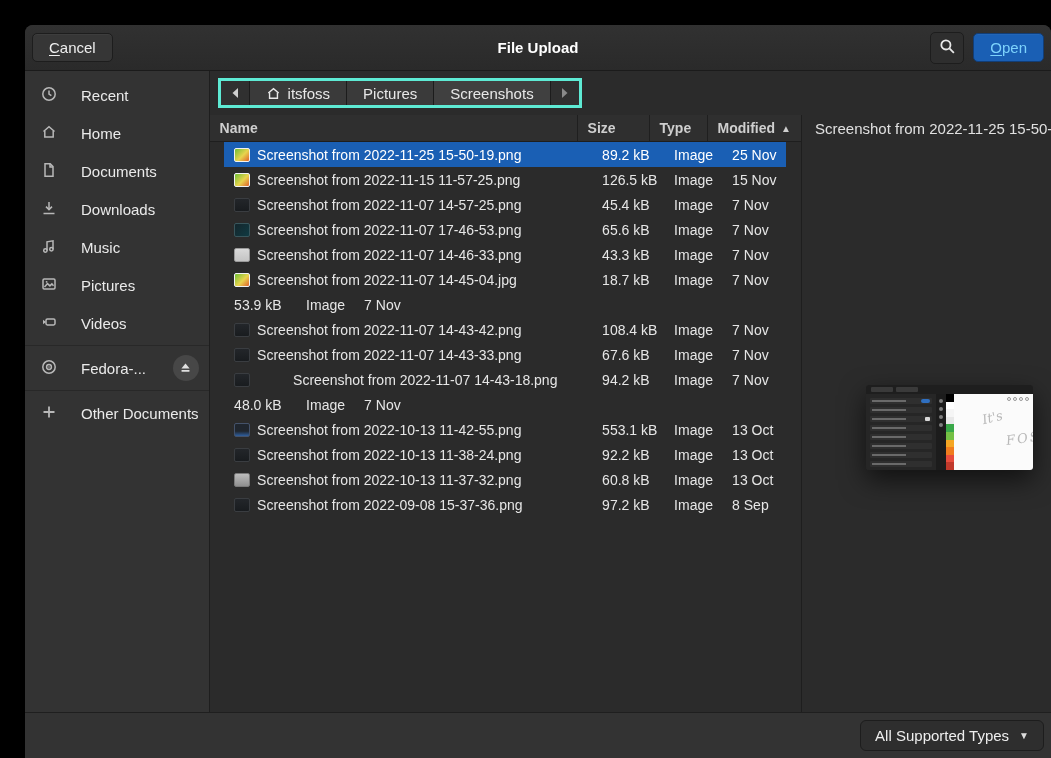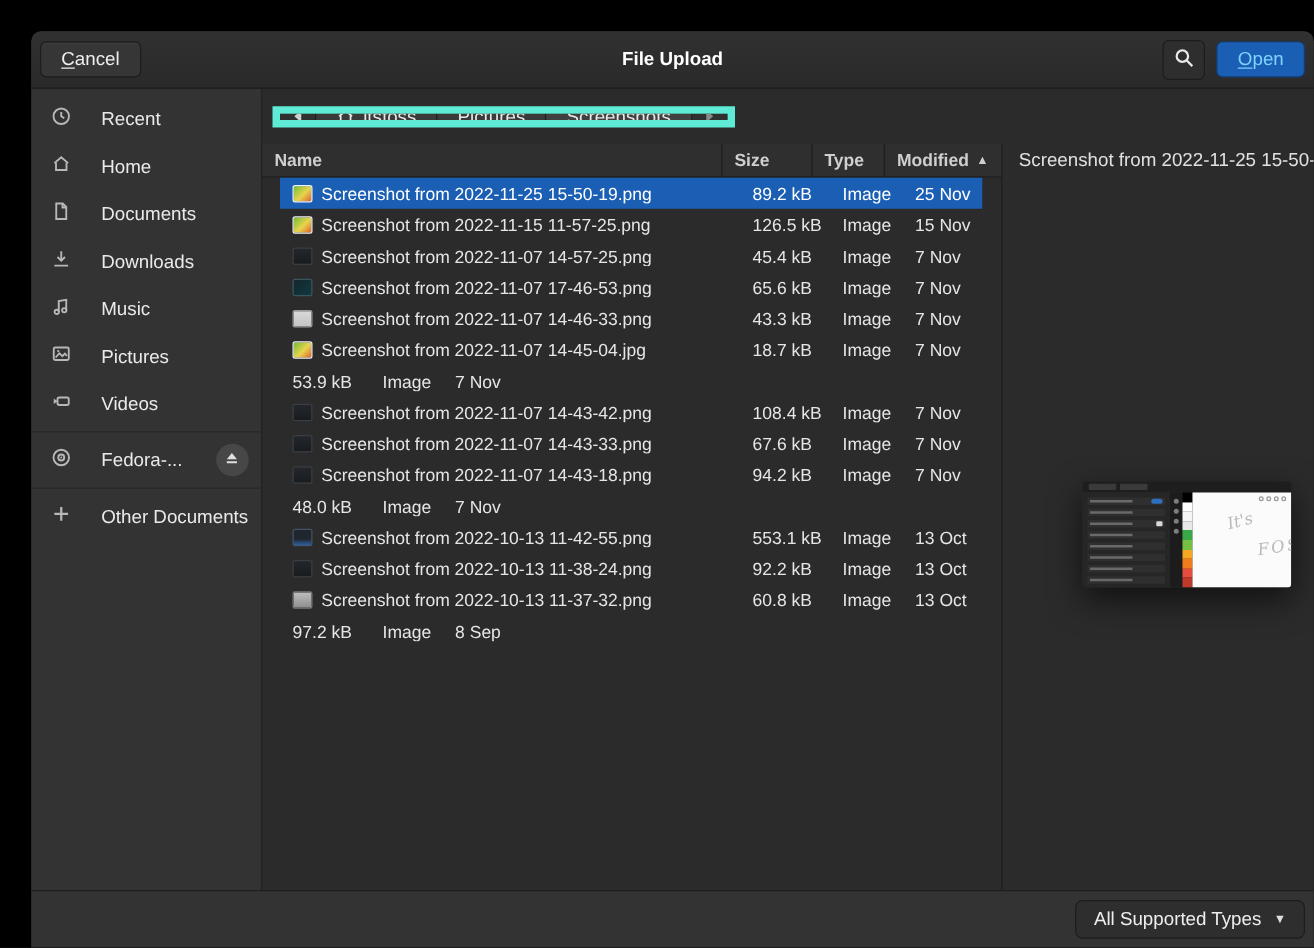--- a/index.html
+++ b/index.html
@@ -33,22 +33,22 @@
   .side-item svg { flex:0 0 16px; }
   .side-sep { height:1px; background:#282828; margin:3px 0; }
   .side-label { flex:1 1 auto; white-space:nowrap; overflow:hidden; }
   .eject-btn { width:26px; height:26px; border-radius:50%; background:#474747;
                display:flex; align-items:center; justify-content:center; }
 
   .content { flex:1 1 auto; display:flex; flex-direction:column; min-width:0; background:#2b2b2b; }
 
   
   .pathbar-row { flex:0 0 44px; display:flex; align-items:center; padding:0 8px; }
-  .pathbar { display:flex; border:6px solid #5eead4; border-radius:0; overflow:hidden;
-             height:17px; }
+  .pathbar { display:flex; border:3px solid #5eead4; border-radius:0; overflow:hidden;
+             height:30px; }
   .path-seg { display:flex; align-items:center; gap:7px; padding:0 16px; font-size:15px;
               color:#e8e8e8; background:#3a3a3a; border-right:1px solid #1c1c1c; }
   .path-seg.nav { padding:0 9px; background:#303030; }
   .path-seg.active { background:#404040; }
   .path-seg:last-child { border-right:none; }
 
   
   .body-row { flex:1 1 auto; display:flex; min-height:0; }
   .filelist { flex:0 0 583px; border-right:1px solid #1e1e1e; display:flex; flex-direction:column; font-size:14px;align-items:center; }
   .cols { display:flex; flex:0 0 27px; background:#2f2f2f; border-bottom:1px solid #1e1e1e;
@@ -339,21 +339,21 @@
                   <span class="thumb dark"></span>
                   <span style="overflow: hidden; text-overflow: clip; white-space: nowrap;">Screenshot from 2022-11-07 14-43-33.png</span>
                 </div>
                 <div class="fcell size">67.6 kB</div>
                 <div class="fcell type">Image</div>
                 <div class="fcell modified">7 Nov</div>
               </div>
               <div class="frow">
                 <div class="fcell name">
                   <span class="thumb dark"></span>
-                  <span style="overflow: hidden; text-overflow: clip; white-space: nowrap;">Screenshot from 2022-11-07 14-43-18.png</span>
+                  <span style="overflow: hidden; text-overflow: clip; white-space: nowrap; margin-left: 36px;">Screenshot from 2022-11-07 14-43-18.png</span>
                 </div>
                 <div class="fcell size">94.2 kB</div>
                 <div class="fcell type">Image</div>
                 <div class="fcell modified">7 Nov</div>
               </div>
               <div class="frow">
                 <div class="fcell size">48.0 kB</div>
                 <div class="fcell type">Image</div>
                 <div class="fcell modified">7 Nov</div>
               </div>
@@ -378,20 +378,24 @@
               <div class="frow">
                 <div class="fcell name">
                   <span class="thumb gray"></span>
                   <span style="overflow: hidden; text-overflow: clip; white-space: nowrap;">Screenshot from 2022-10-13 11-37-32.png</span>
                 </div>
                 <div class="fcell size">60.8 kB</div>
                 <div class="fcell type">Image</div>
                 <div class="fcell modified">13 Oct</div>
               </div>
               <div class="frow">
+                <div class="fcell name">
+                  <span class="thumb dark"></span>
+                  <span style="overflow: hidden; text-overflow: clip; white-space: nowrap;">Screenshot from 2022-09-08 15-37-36.png</span>
+                </div>
                 <div class="fcell size">97.2 kB</div>
                 <div class="fcell type">Image</div>
                 <div class="fcell modified">8 Sep</div>
               </div>
             </div>
         </div>
 
         <div class="preview">
           <div class="preview-name">Screenshot from 2022-11-25 15-50-19.png</div>
           <div class="shot">

